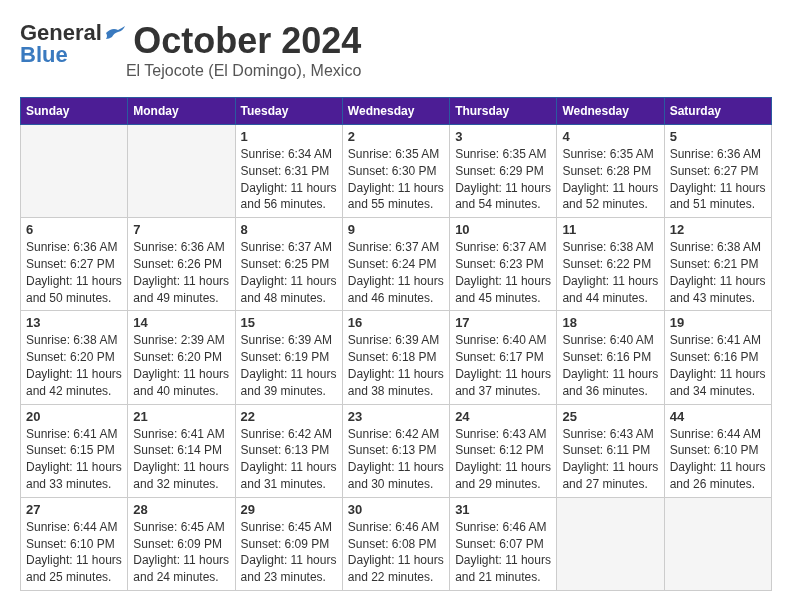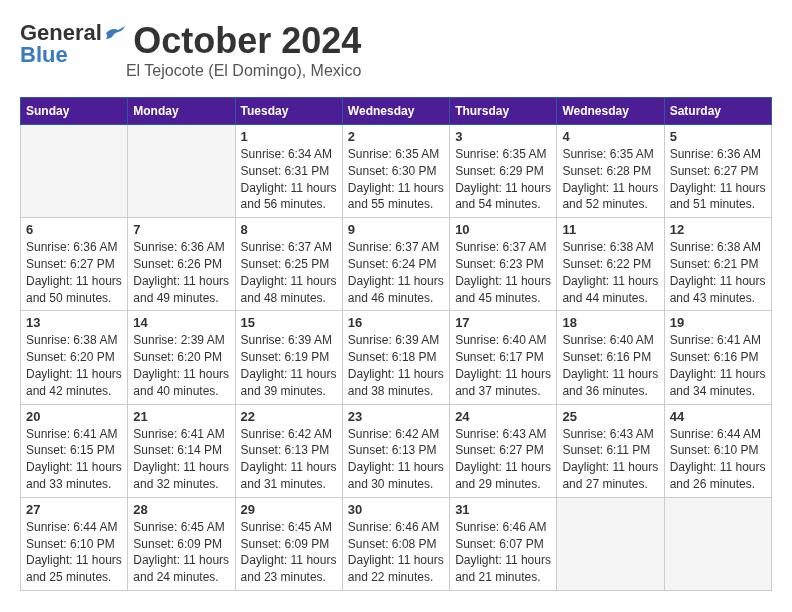--- a/index.html
+++ b/index.html
@@ -250,21 +250,21 @@
         </td>
         <td>
           <span class="day-num">23</span>
           <div class="cell-info">Sunrise: 6:42 AM
 Sunset: 6:13 PM
 Daylight: 11 hours and 30 minutes.</div>
         </td>
         <td>
           <span class="day-num">24</span>
           <div class="cell-info">Sunrise: 6:43 AM
-Sunset: 6:27 PM
+Sunset: 6:12 PM
 Daylight: 11 hours and 29 minutes.</div>
         </td>
         <td>
           <span class="day-num">25</span>
           <div class="cell-info">Sunrise: 6:43 AM
 Sunset: 6:11 PM
 Daylight: 11 hours and 27 minutes.</div>
         </td>
         <td>
           <span class="day-num">44</span>

